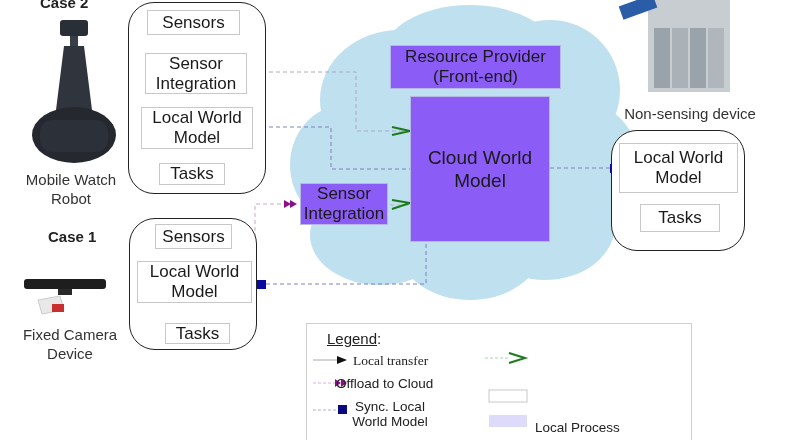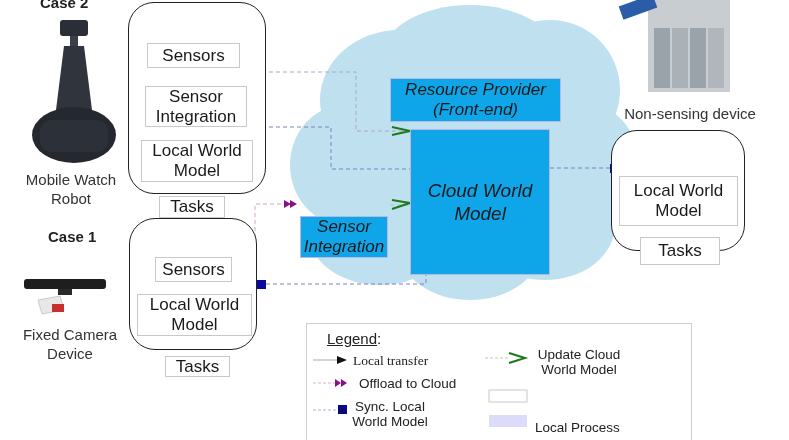--- a/index.html
+++ b/index.html
@@ -1,21 +1,21 @@
 <!DOCTYPE html>
 <html><head>
 <meta charset="utf-8">
 <style>
   html, body { margin:0; padding:0; background:#ffffff; }
   body { width:789px; height:440px; position:relative; overflow:hidden;
          font-family:"Liberation Sans", sans-serif; color:#1a1a1a; }
   svg#conn { position:absolute; left:0; top:0; width:789px; height:440px; }
   .box { position:absolute; box-sizing:border-box; border:1px solid #c8c8c8; background:#fff;
-         text-align:center; font-size:17px; line-height:20px; display:flex; align-items:center; justify-content:center;margin-top:33px; }
-  .cloudbox { background:#0ea5e9; border:1px solid #b8b8e6;font-style:italic; }
+         text-align:center; font-size:17px; line-height:20px; display:flex; align-items:center; justify-content:center; }
+  .cloudbox { background:#8b5cf6; border:1px solid #b8b8e6; }
   .container { position:absolute; box-sizing:border-box; border:1.6px solid #222; border-radius:26px; background:#fff; }
   .label { position:absolute; text-align:center; font-size:15px; line-height:19px; color:#333; }
   .case { position:absolute; font-weight:bold; font-size:15px; color:#222; }
   .legend { position:absolute; left:306px; top:323px; width:386px; height:125px; box-sizing:border-box;
             border:1px solid #cfcfcf; background:#fff; }
   .lg { position:absolute; font-size:13.5px; line-height:15px; color:#222; }
 </style>
 </head>
 <body>
 
@@ -118,17 +118,16 @@
         <polygon points="34,55 40,59 34,63"></polygon>
       </g>
     <line x1="6" y1="86" x2="30" y2="86" stroke="#b0b0d8" stroke-dasharray="3,2"></line>
       <rect x="31" y="81" width="9" height="9" fill="#0a0a80"></rect>
     <line x1="178" y1="34" x2="202" y2="34" stroke="#b0d0b0" stroke-dasharray="3,2"></line>
     <path d="M202 29 L218 34 L202 39" fill="none" stroke="#1c7a1c" stroke-width="2"></path>
     <rect x="182" y="66" width="38" height="12" fill="#fff" stroke="#c8c8c8"></rect>
     <rect x="182" y="91" width="38" height="12" fill="#dcdcfa"></rect>
   </svg>
   <span class="lg" style="left:46px;top:29px;font-family:Liberation Serif, serif;">Local transfer</span>
-  <span class="lg" style="left:52px;top:52px;">Offload to Cloud</span>
+  <span class="lg" style="left:29px;top:52px;">Offload to Cloud</span>
   <span class="lg" style="left:38px;top:75px;width:90px;text-align:center;">Sync. Local World Model</span>
-  <span class="lg" style="left:222px;top:23px;width:100px;text-align:center;">Update Cloud World Model</span>
   <span class="lg" style="left:228px;top:66px;margin-top:30px;">Local Process</span>
 </div>
 
 </body></html>

